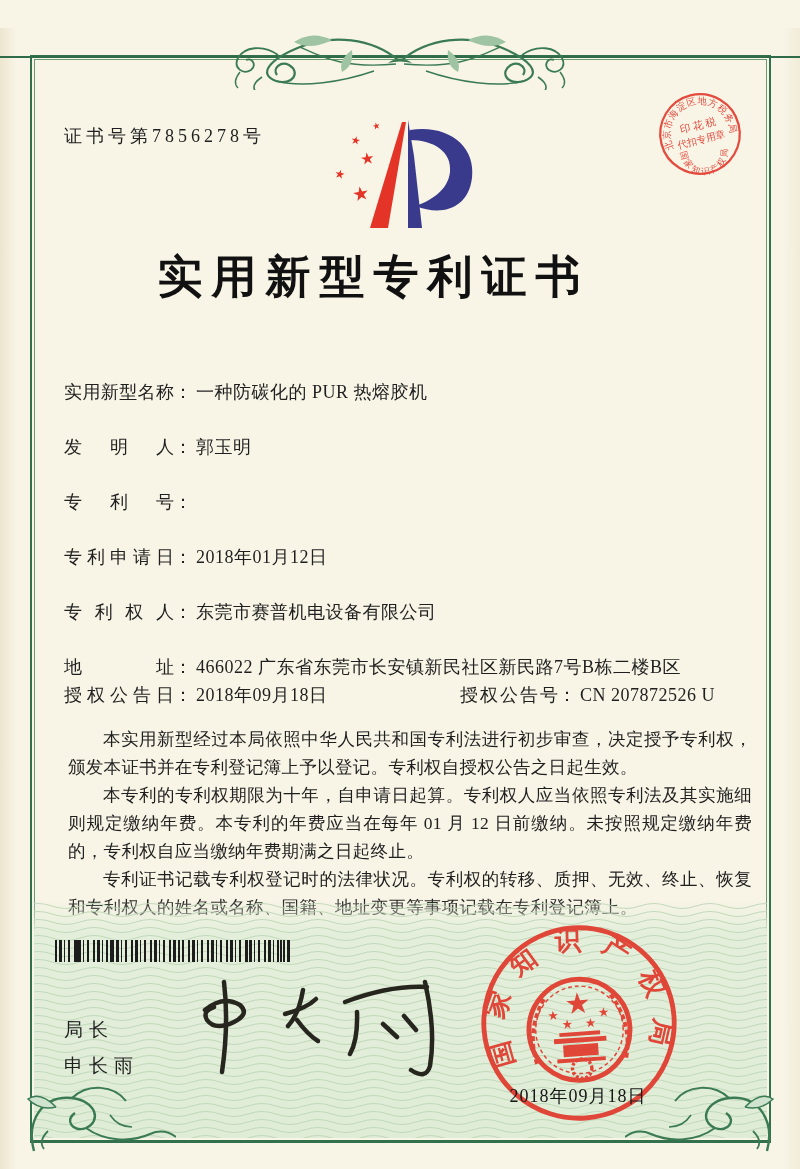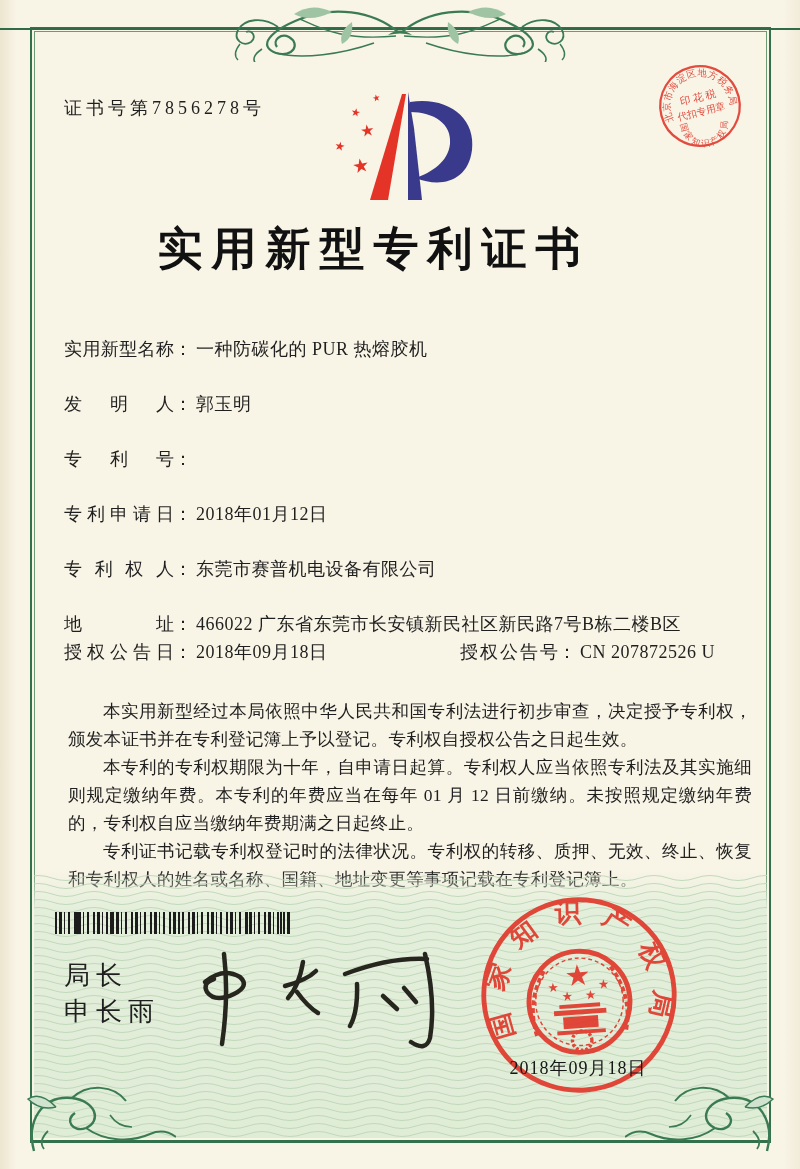--- a/index.html
+++ b/index.html
@@ -4,21 +4,21 @@
 <style>
   * { margin:0; padding:0; box-sizing:border-box; }
   html,body { width:800px; height:1169px; }
   body{
     font-family:"Liberation Serif","DejaVu Serif",serif;
     background:#f8f4e6;
     position:relative;
     overflow:hidden;
     color:#1f1f1f;
   }
-  .page{ position:absolute; inset:0; background:linear-gradient(90deg,#ece5cf 0,#f8f4e6 16px, #f8f4e6 784px, #f1ecd8 800px); }
+  .page{ position:absolute; inset:0; background:linear-gradient(90deg,#ece5cf 0,#f8f4e6 16px, #f8f4e6 784px, #f1ecd8 800px);margin-top:28px; }
 
   
   .frame-outer{
     position:absolute; left:30px; top:27px; right:29px; bottom:26px;
     border:2px solid #33714d; border-bottom-width:3px;
   }
   .frame-inner{ position:absolute; inset:2px; border:1px solid #6b9a74; }
 
   
   .top-ornament{ position:absolute; left:0; top:0; width:800px; height:62px; z-index:5; }
@@ -34,21 +34,21 @@
     transform:rotate(-14deg); opacity:.9;
   }
 
   .title{
     position:absolute; left:0; top:219px; width:738px;
     text-align:center; font-size:45px; font-weight:700; letter-spacing:9px;
     text-indent:9px; color:#111;
   }
 
   
-  .fields{ position:absolute; left:64px; top:337px; width:676px; font-size:18px; }
+  .fields{ position:absolute; left:64px; top:352px; width:676px; font-size:18px; }
   .row{ display:flex; margin-bottom:31px; line-height:24px; }
   .row .label{
     display:inline-block; width:110px; flex:none;
     text-align:justify; text-align-last:justify;
   }
   .row .colon{ flex:none; }
   .row .value{ flex:1; padding-left:4px; letter-spacing:.5px; }
   .row-address{ margin-bottom:4px;align-items:center; }
   .row-grant .group{ display:flex;align-items:center; }
   .row-grant .g-left{ width:396px; flex:none; }
@@ -69,21 +69,21 @@
   }
   .waves-wrap svg{ position:absolute; inset:0; }
 
   .barcode{
     position:absolute; left:55px; top:912px; width:237px; height:22px;
     background:
       repeating-linear-gradient(90deg, transparent 0 21px, #1c1c1c 21px 23px, transparent 23px 34px),
       repeating-linear-gradient(90deg, #1c1c1c 0 2px, transparent 2px 4px, #1c1c1c 4px 7px, transparent 7px 9px, #1c1c1c 9px 10px, transparent 10px 13px, #1c1c1c 13px 15px, transparent 15px 19px);
   }
 
-  .signer{ position:absolute; left:64px; top:958px; font-size:26px; letter-spacing:6px; line-height:36px; }
+  .signer{ position:absolute; left:64px; top:984px; font-size:19px; letter-spacing:6px; line-height:36px; }
   .signature{ position:absolute; left:185px; top:942px; width:265px; height:118px; }
 
   .big-seal{
     position:absolute; left:477px; top:893px; width:204px; height:204px;
     transform:rotate(-4deg); opacity:.92;
   }
   .seal-date{
     position:absolute; left:488px; top:1056px; width:180px; text-align:center;
     font-size:18px; letter-spacing:1px; color:#161616; z-index:6;
   }

